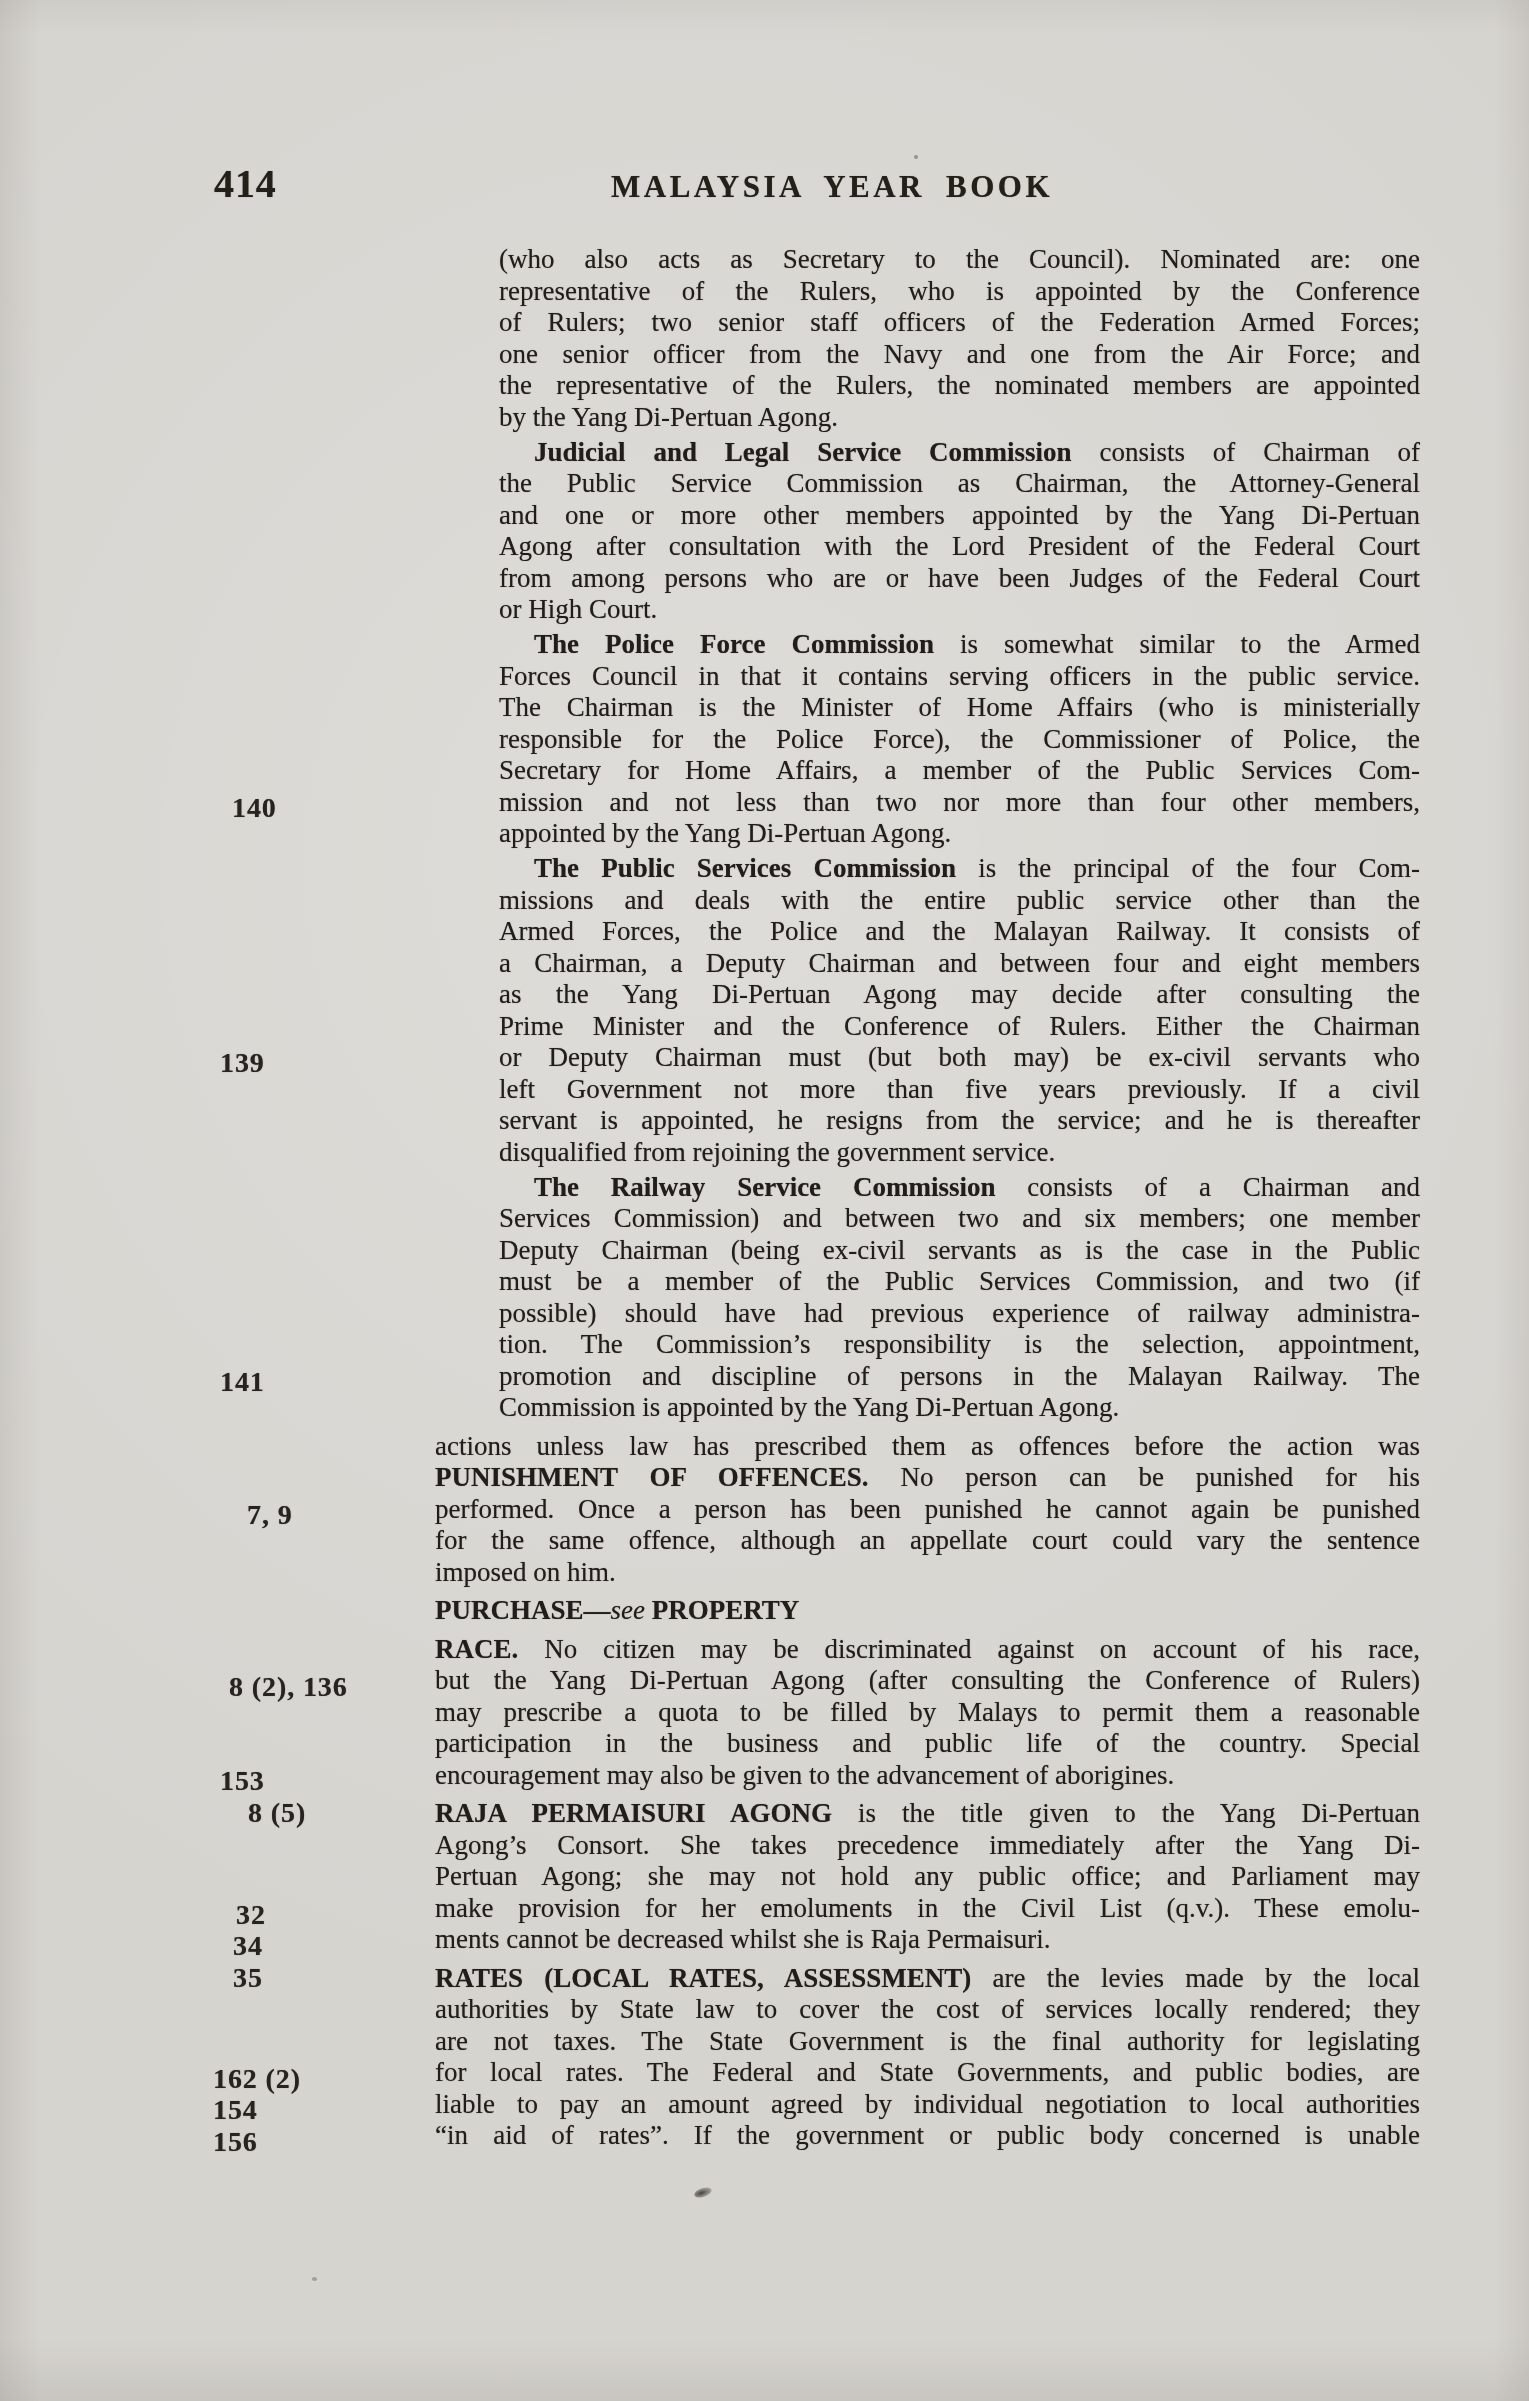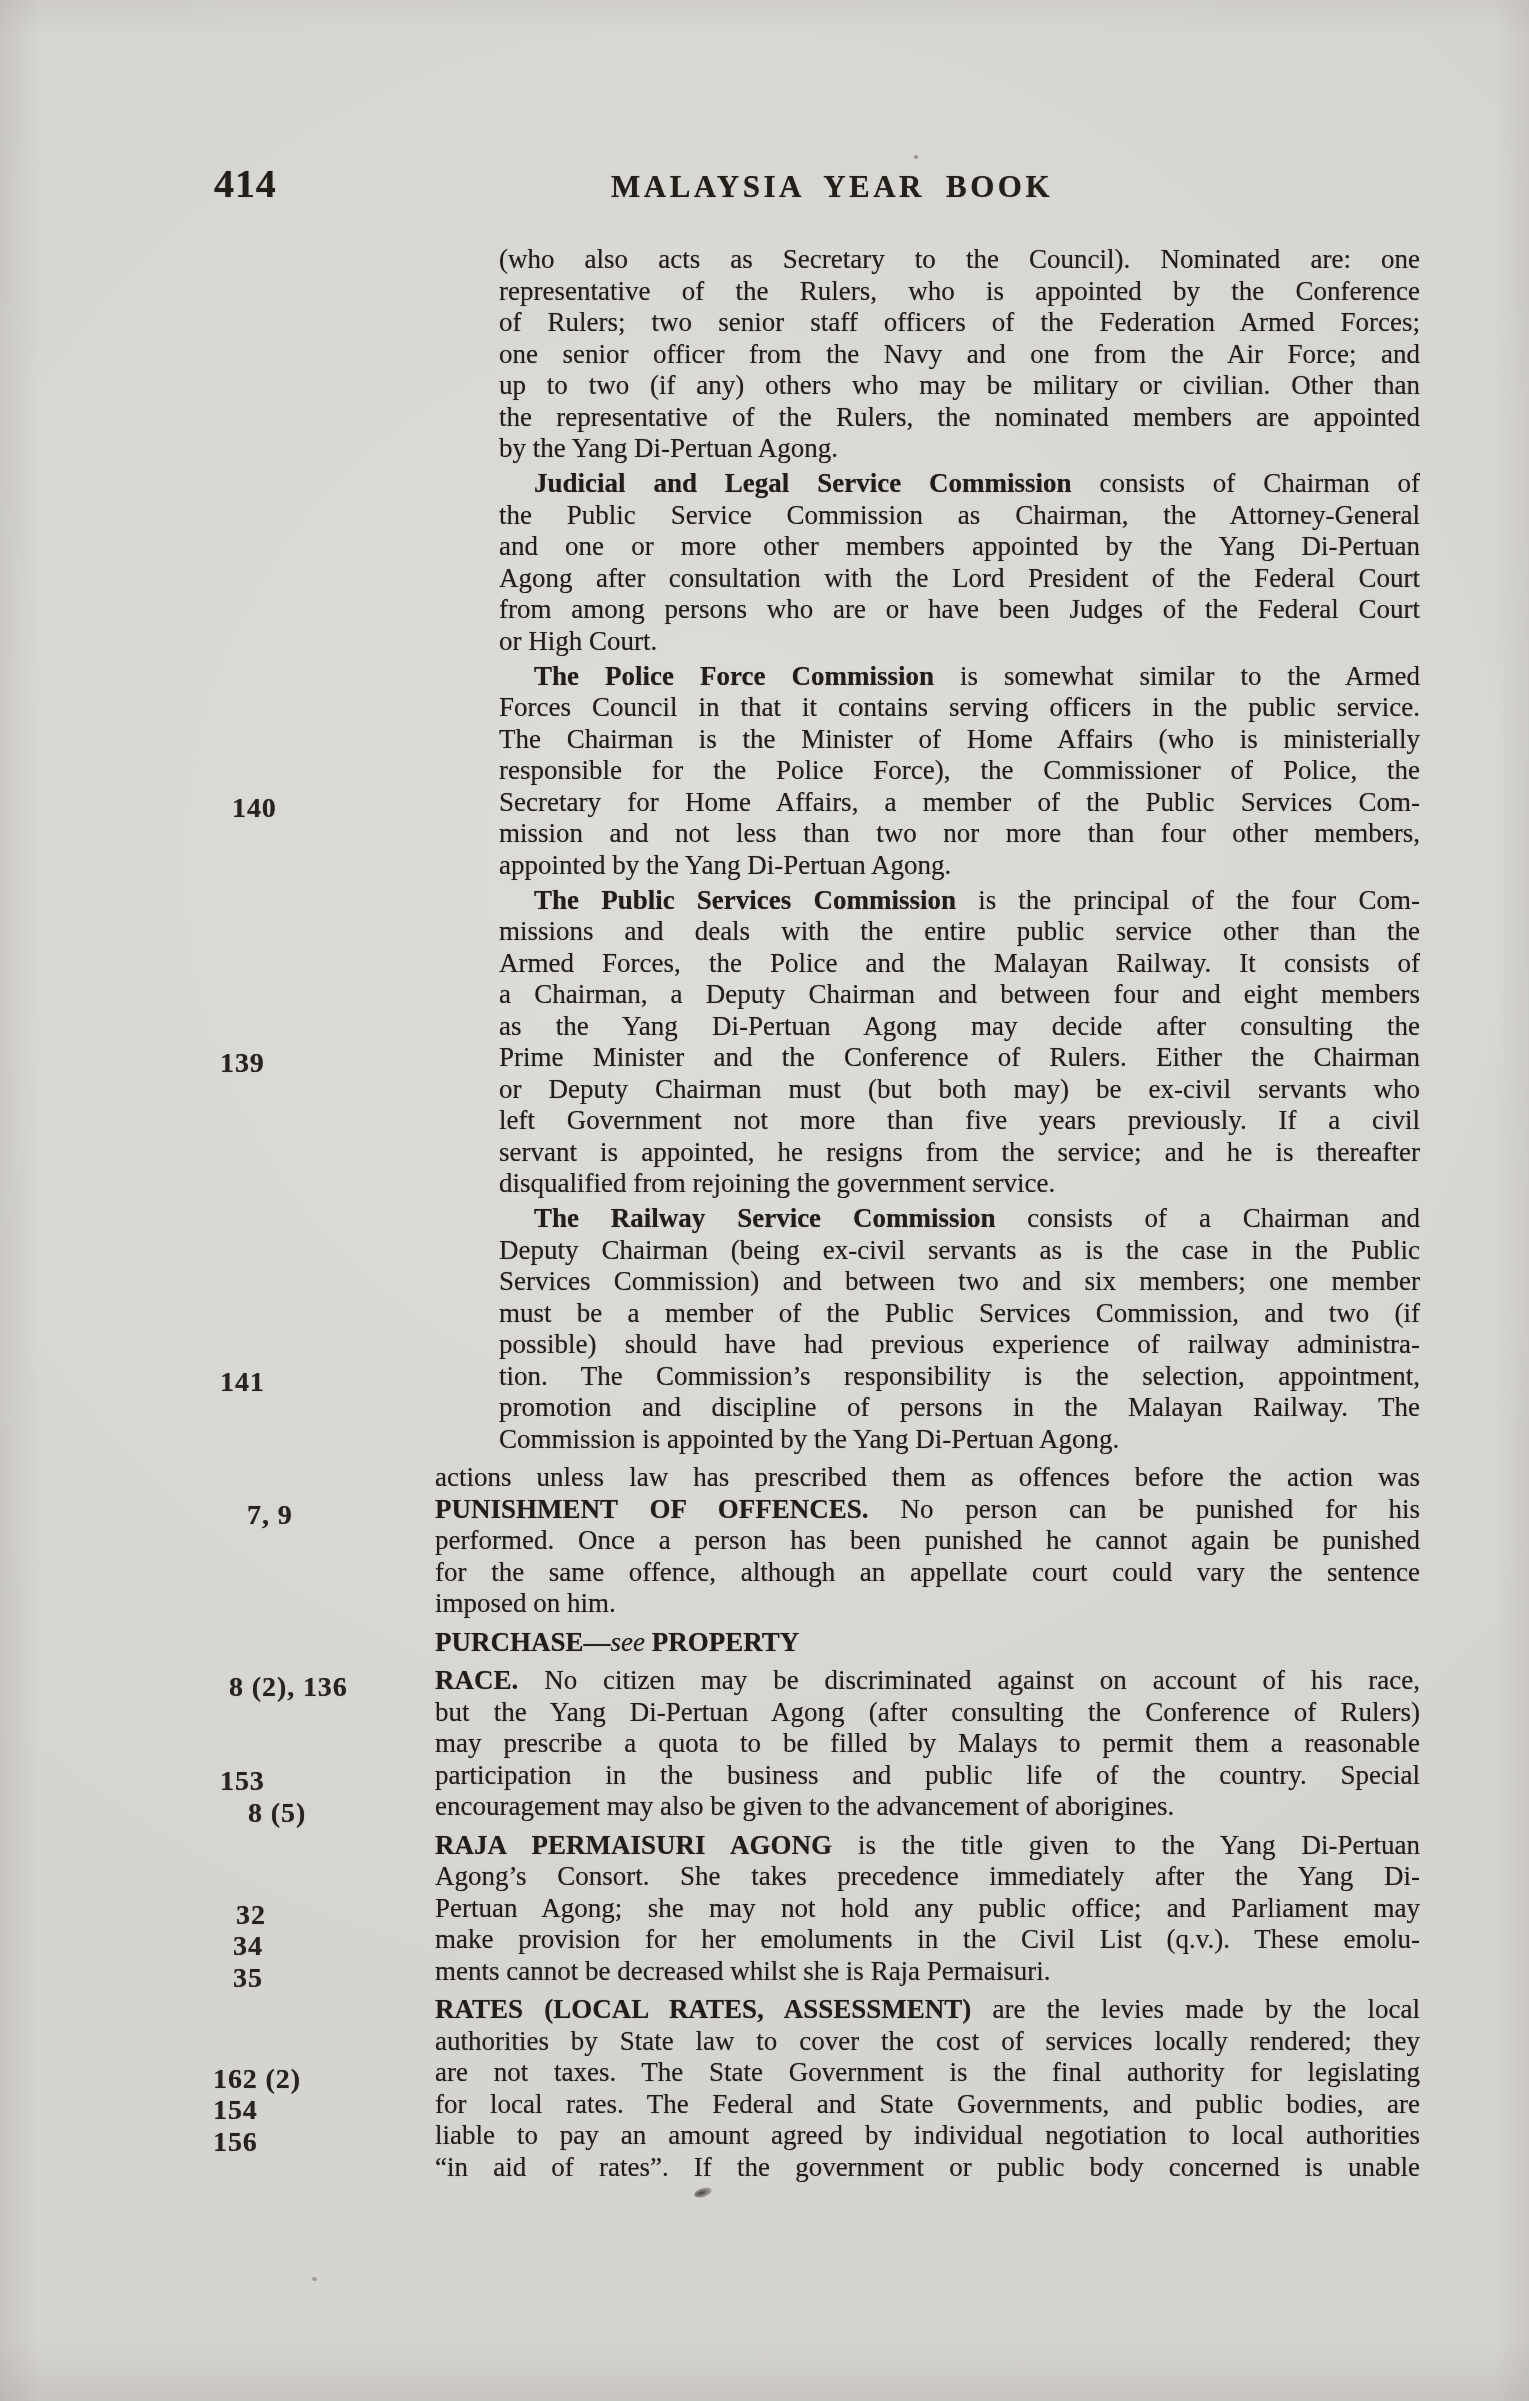--- a/index.html
+++ b/index.html
@@ -100,21 +100,20 @@
       <div class="margin-ref" style="top: 2094px; left: 213px;">154</div>
       <div class="margin-ref" style="top: 2126px; left: 213px;">156</div>
     </div>
 
   <div class="text-col" id="text-col">
       <div class="para inset">
         <div class="line">(who also acts as Secretary to the Council). Nominated are: one</div>
         <div class="line">representative of the Rulers, who is appointed by the Conference</div>
         <div class="line">of Rulers; two senior staff officers of the Federation Armed Forces;</div>
         <div class="line">one senior officer from the Navy and one from the Air Force; and</div>
-        <div class="line">up to two (if any) others who may be military or civilian. Other than</div>
         <div class="line">the representative of the Rulers, the nominated members are appointed</div>
         <div class="line end">by the Yang Di-Pertuan Agong.</div>
       </div>
       <div class="para inset indent">
         <div class="line"><span class="b">Judicial and Legal Service Commission</span><span> consists of Chairman of</span></div>
         <div class="line">the Public Service Commission as Chairman, the Attorney-General</div>
         <div class="line">and one or more other members appointed by the Yang Di-Pertuan</div>
         <div class="line">Agong after consultation with the Lord President of the Federal Court</div>
         <div class="line">from among persons who are or have been Judges of the Federal Court</div>
         <div class="line end">or High Court.</div>
@@ -135,22 +134,22 @@
         <div class="line">a Chairman, a Deputy Chairman and between four and eight members</div>
         <div class="line">as the Yang Di-Pertuan Agong may decide after consulting the</div>
         <div class="line">Prime Minister and the Conference of Rulers. Either the Chairman</div>
         <div class="line">or Deputy Chairman must (but both may) be ex-civil servants who</div>
         <div class="line">left Government not more than five years previously. If a civil</div>
         <div class="line">servant is appointed, he resigns from the service; and he is thereafter</div>
         <div class="line end">disqualified from rejoining the government service.</div>
       </div>
       <div class="para inset indent">
         <div class="line"><span class="b">The Railway Service Commission</span><span> consists of a Chairman and</span></div>
+        <div class="line">Services Commission) and between two and six members; one member</div>
         <div class="line">Deputy Chairman (being ex-civil servants as is the case in the Public</div>
-        <div class="line">Services Commission) and between two and six members; one member</div>
         <div class="line">must be a member of the Public Services Commission, and two (if</div>
         <div class="line">possible) should have had previous experience of railway administra-</div>
         <div class="line">tion. The Commission’s responsibility is the selection, appointment,</div>
         <div class="line">promotion and discipline of persons in the Malayan Railway. The</div>
         <div class="line end">Commission is appointed by the Yang Di-Pertuan Agong.</div>
       </div>
       <div class="para entry">
         <div class="line">actions unless law has prescribed them as offences before the action was</div>
         <div class="line"><span class="b">PUNISHMENT OF OFFENCES.</span><span> No person can be punished for his</span></div>
         <div class="line">performed. Once a person has been punished he cannot again be punished</div>

